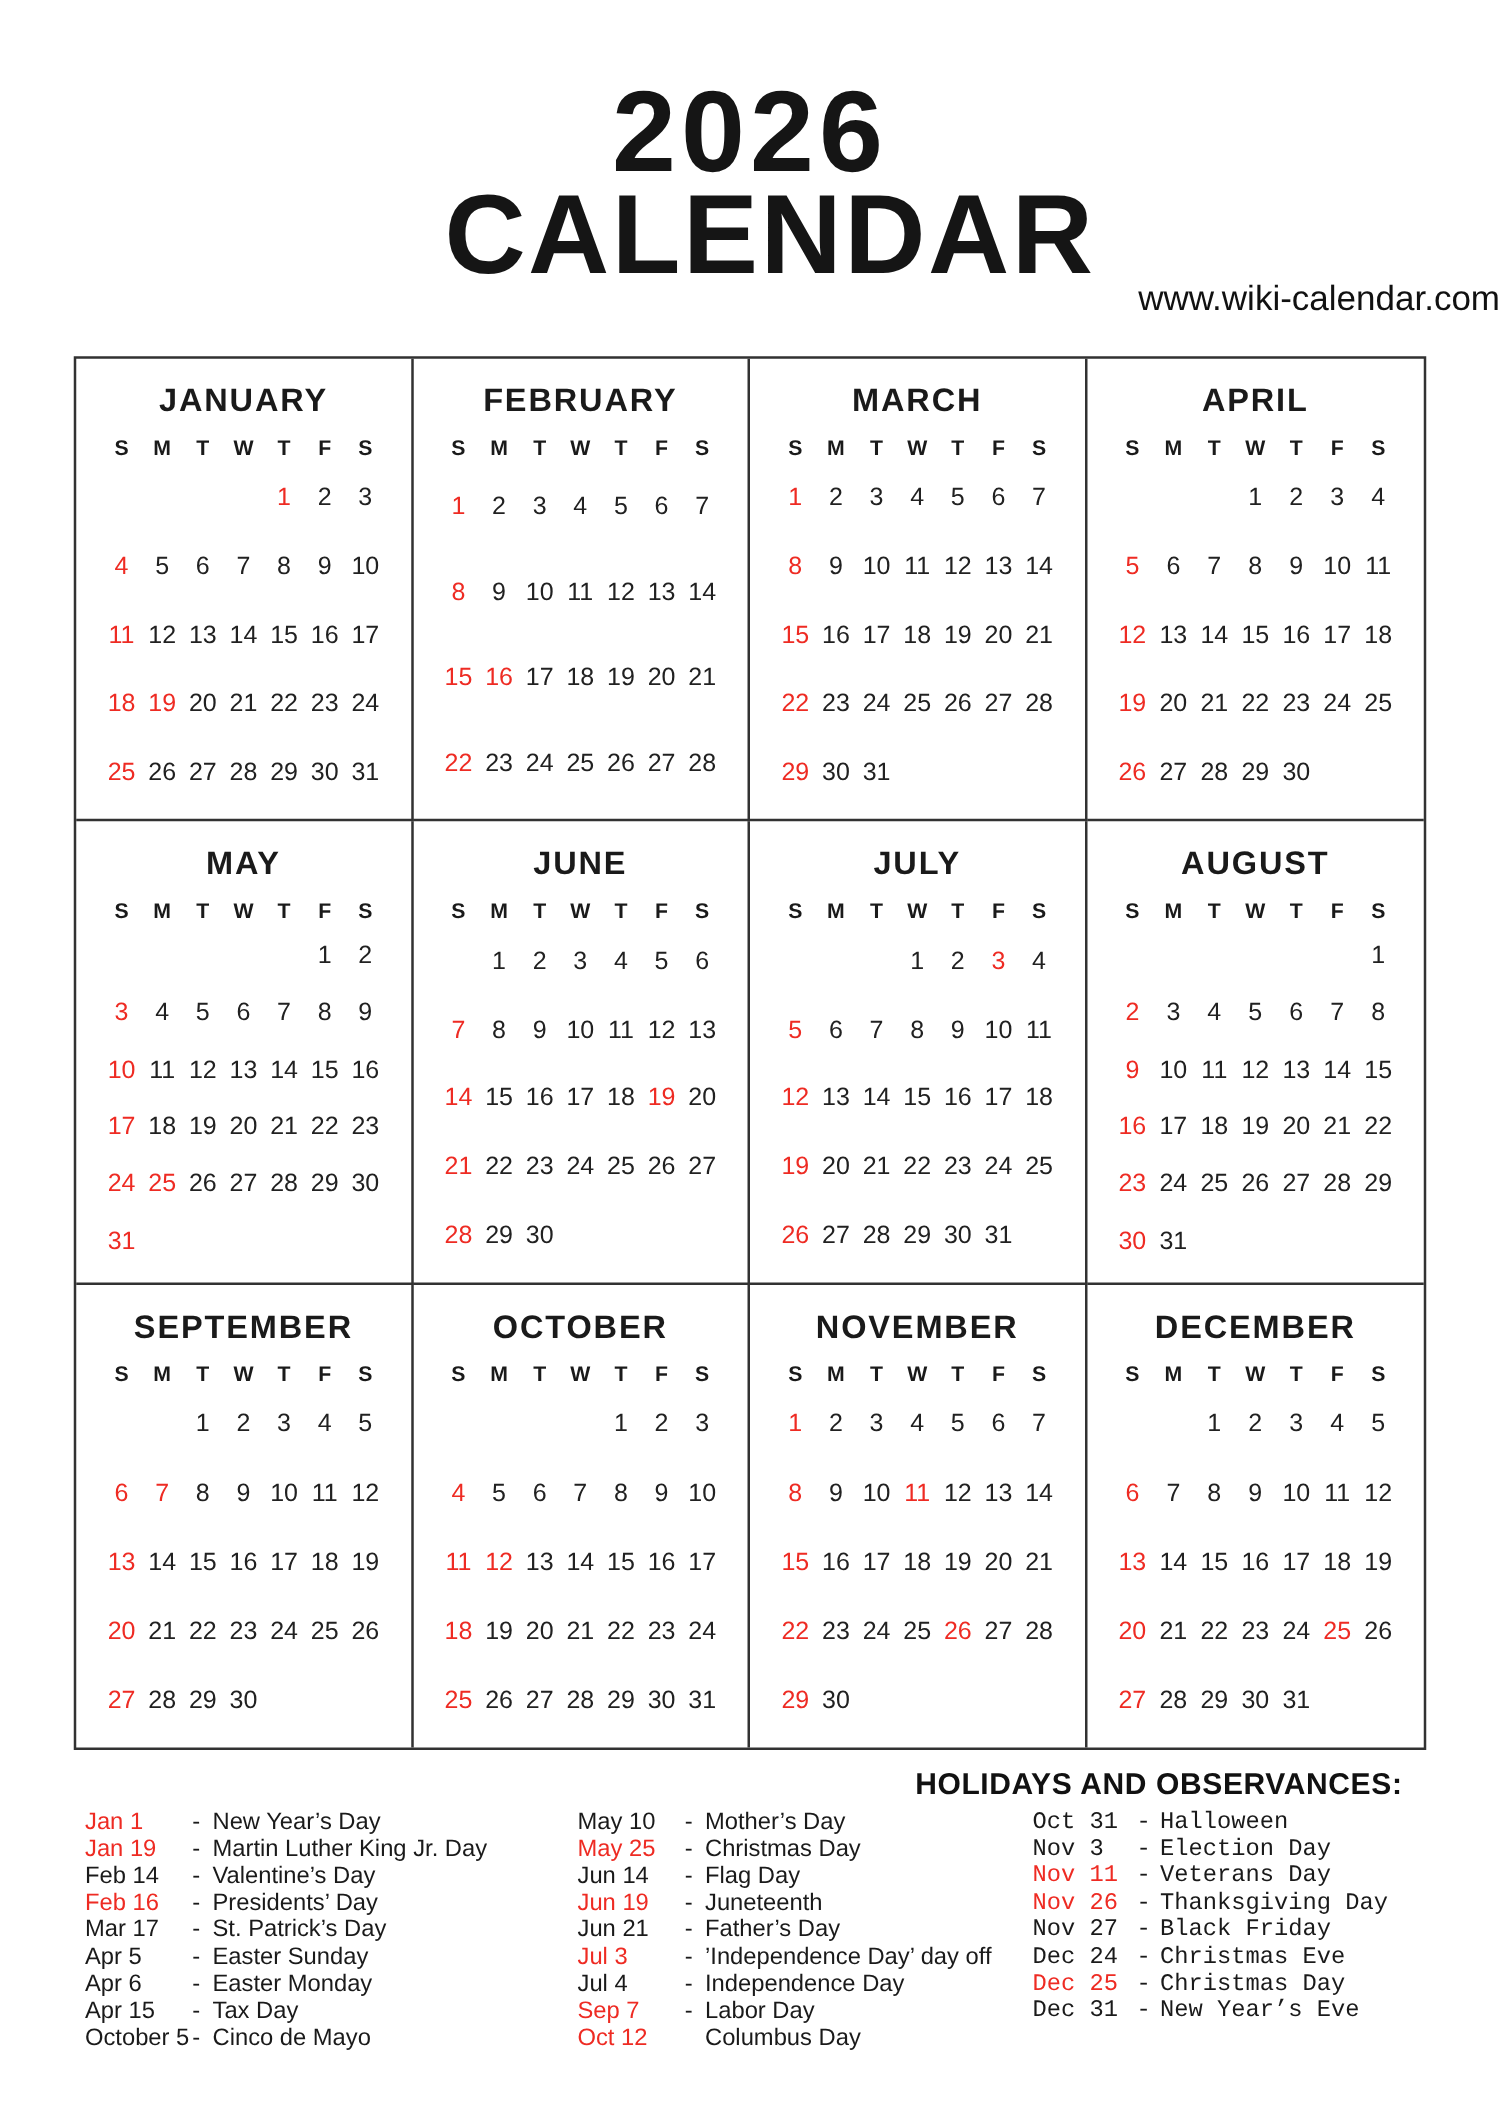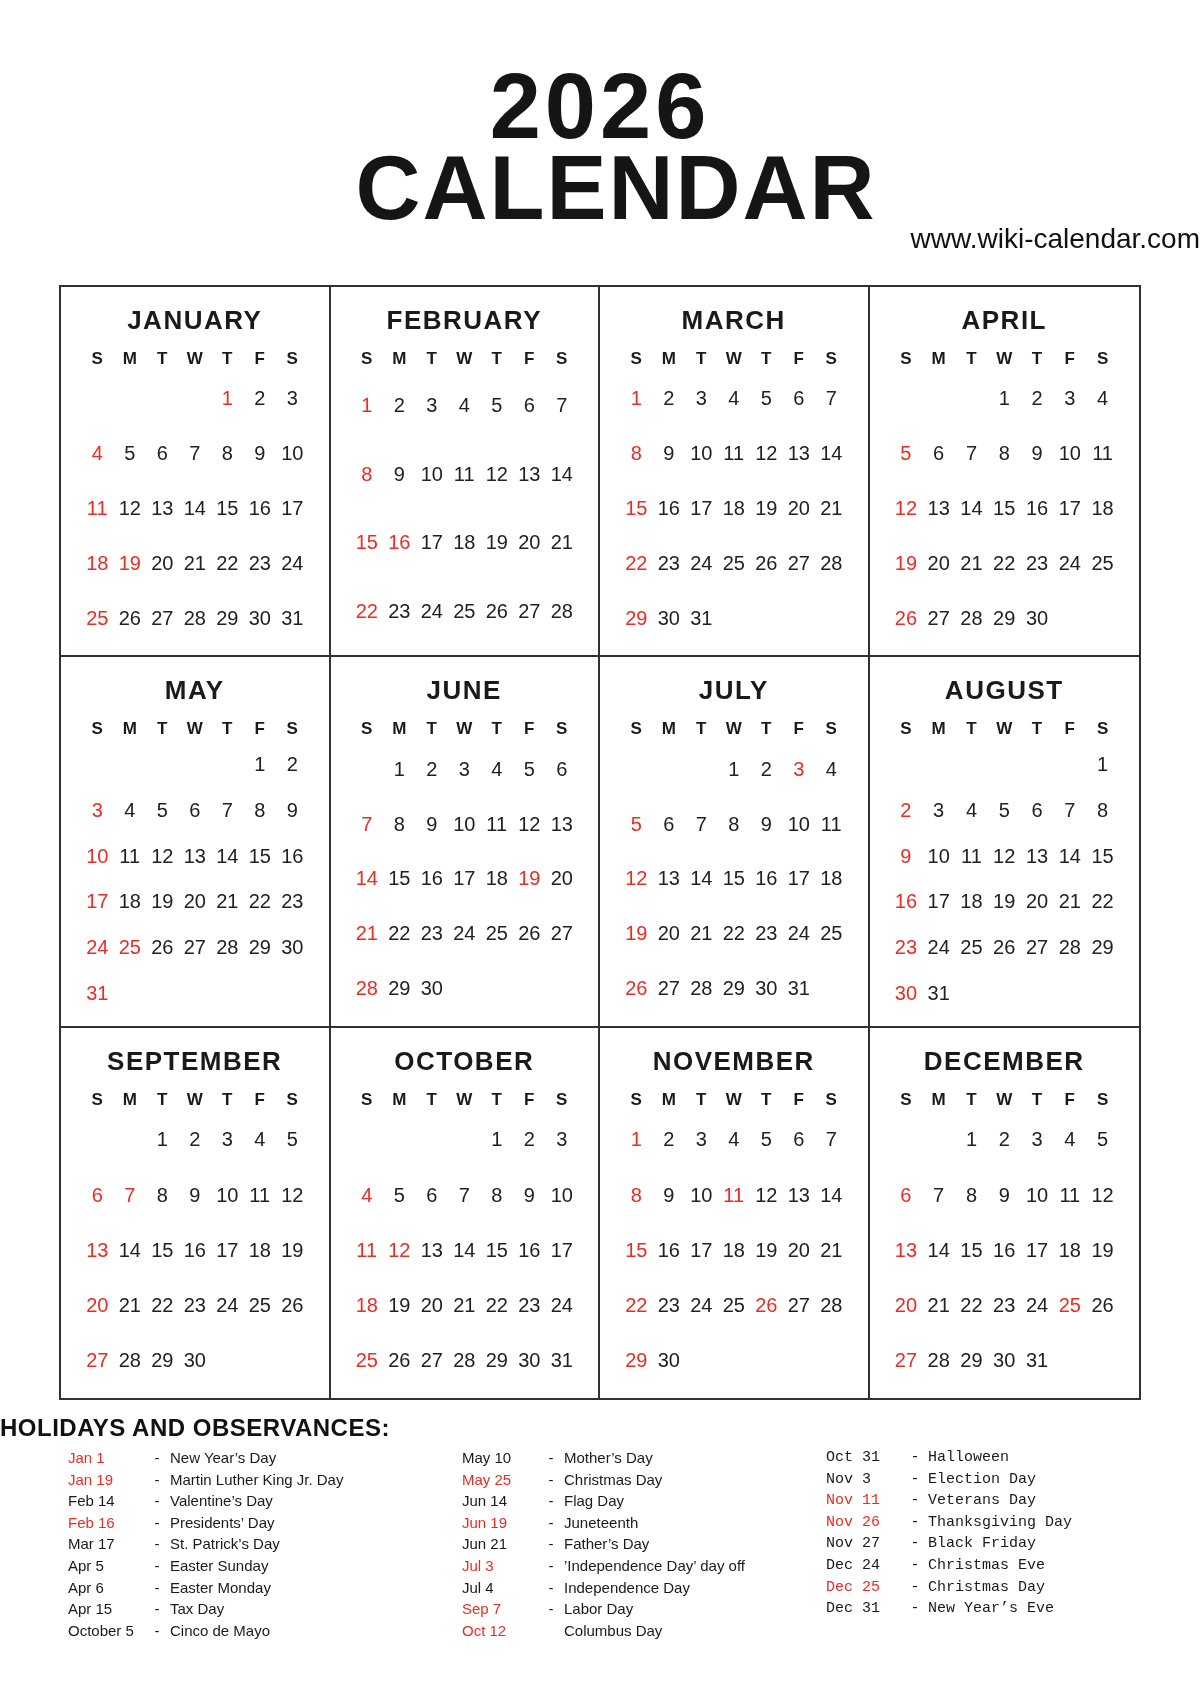--- a/index.html
+++ b/index.html
@@ -24,23 +24,23 @@
   .month-cell:nth-child(n+9){border-bottom:none;}
   .month-name{text-align:center;font-size:26px;font-weight:700;letter-spacing:1.5px;color:#1a1a1a;}
   .weekdays{display:grid;grid-template-columns:repeat(7,1fr);margin-top:13px;}
   .weekday-letter{text-align:center;font-size:17px;font-weight:700;color:#1a1a1a;}
   .weeks{flex:1;display:flex;flex-direction:column;justify-content:space-around;margin-top:2px;}
   .week{display:grid;grid-template-columns:repeat(7,1fr);}
   .day{text-align:center;font-size:20px;color:#212121;line-height:1;}
   .day.red{color:#ee2b23;}
 
   
-  .holidays-heading{position:absolute;top:1414px;left:0;width:1122px;text-align:left;
+  .holidays-heading{position:absolute;top:1414px;left:0;width:1122px;text-align:right;
                     font-size:24px;font-weight:700;letter-spacing:0.5px;color:#111111;}
-  .holidays-col{position:absolute;top:1447px;font-size:15px;line-height:21.6px;color:#1a1a1a;}
+  .holidays-col{position:absolute;top:1447px;font-size:19px;line-height:21.6px;color:#1a1a1a;}
   .holidays-col-1{left:68px;}
   .holidays-col-2{left:462px;}
   .holidays-col-3{left:826px;font-family:Liberation Mono, monospace;}
   .holiday-row{display:grid;grid-template-columns:76px 26px auto;}
   .holiday-date{white-space:nowrap;}
   .holiday-date.red{color:#ee2b23;}
   .holiday-separator{text-align:center;}
   .holiday-name{white-space:nowrap;}
 </style>
 </head>

